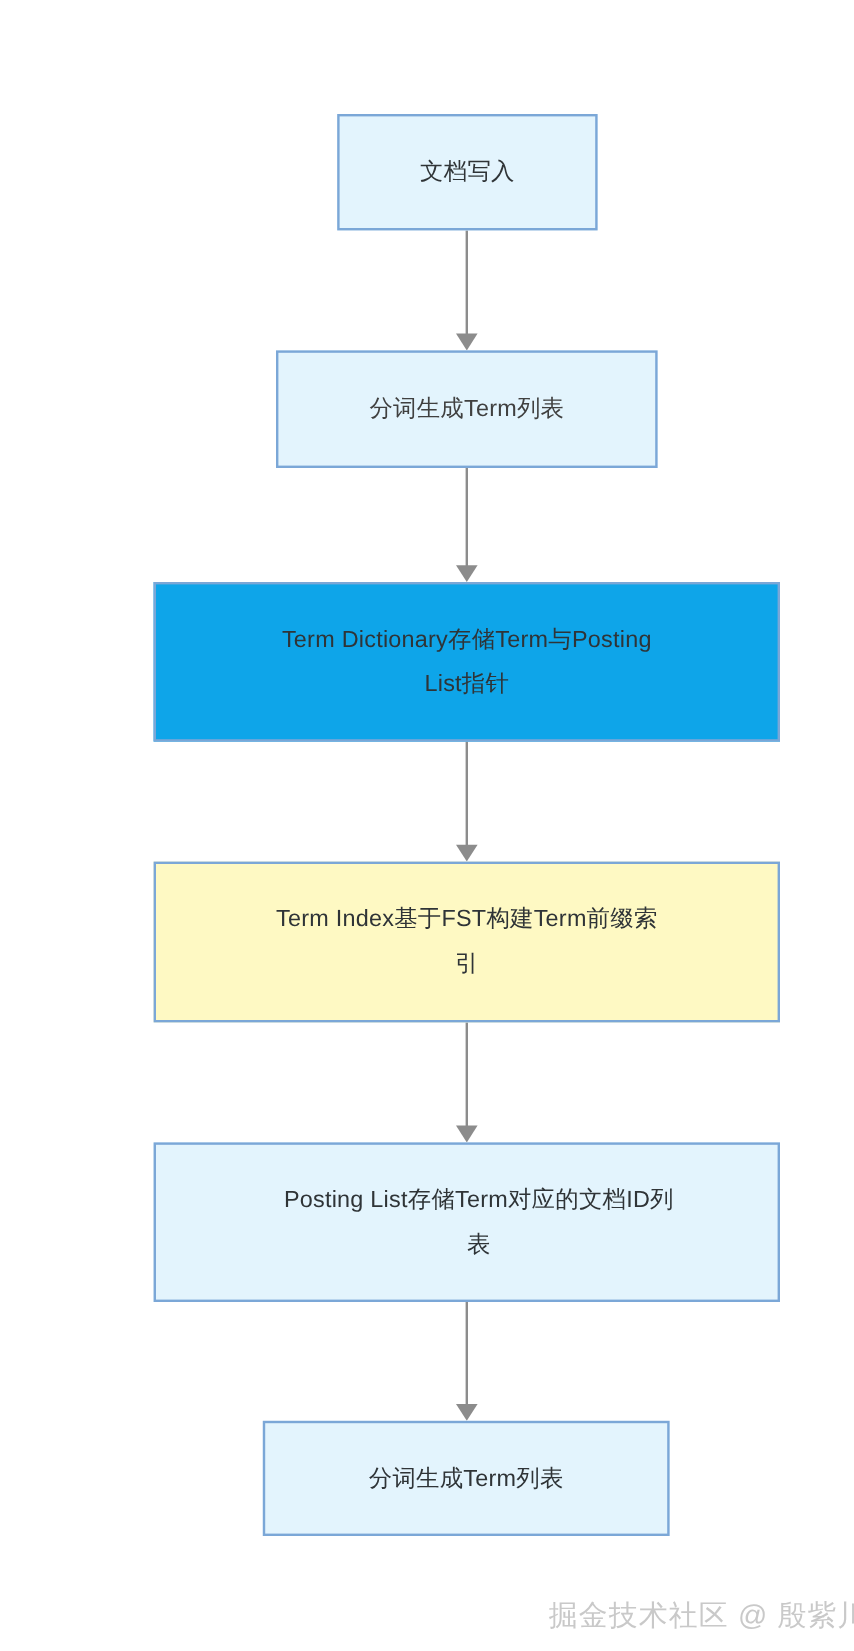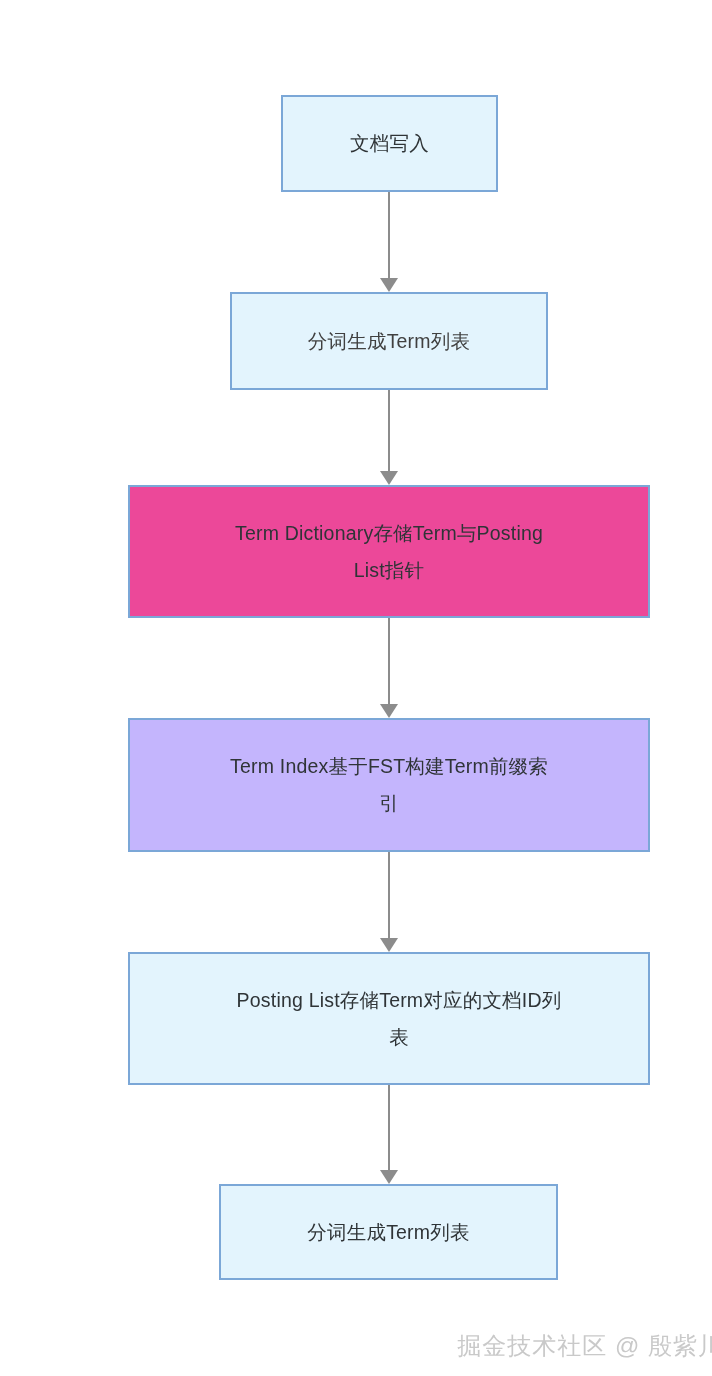--- a/index.html
+++ b/index.html
@@ -97,25 +97,25 @@
     <div class="edge" style="left: 343px; top: 1085px; height: 99px;">
       <div class="edge-line" style="height: 86px; background: rgb(140, 140, 140);"></div>
       <div class="edge-head" style="border-top-color: rgb(140, 140, 140);"></div>
     </div>
     <div class="node" style="left: 248px; top: 95px; width: 217px; height: 97px; background: rgb(227, 244, 253); border-color: rgb(123, 167, 215); color: rgb(47, 52, 55);">
       <span class="node-label">文档写入</span>
     </div>
     <div class="node" style="left: 197px; top: 292px; width: 318px; height: 98px; background: rgb(227, 244, 253); border-color: rgb(123, 167, 215); color: #404040;">
       <span class="node-label">分词生成Term列表</span>
     </div>
-    <div class="node" style="left: 95px; top: 485px; width: 522px; height: 133px; background: #ec4899; border-color: rgb(123, 167, 215); color: rgb(47, 52, 55);">
+    <div class="node" style="left: 95px; top: 485px; width: 522px; height: 133px; background: #0ea5e9; border-color: rgb(123, 167, 215); color: rgb(47, 52, 55);">
       <span class="node-label">Term Dictionary存储Term与Posting
 List指针</span>
     </div>
-    <div class="node" style="left: 95px; top: 718px; width: 522px; height: 134px; background: #c4b5fd; border-color: rgb(123, 167, 215); color: rgb(47, 52, 55);">
+    <div class="node" style="left: 95px; top: 718px; width: 522px; height: 134px; background: #fef9c3; border-color: rgb(123, 167, 215); color: rgb(47, 52, 55);">
       <span class="node-label">Term Index基于FST构建Term前缀索
 引</span>
     </div>
     <div class="node" style="left: 95px; top: 952px; width: 522px; height: 133px; background: rgb(227, 244, 253); border-color: rgb(123, 167, 215); color: rgb(47, 52, 55); padding-left: 34px;">
       <span class="node-label">Posting List存储Term对应的文档ID列
 表</span>
     </div>
     <div class="node" style="left: 186px; top: 1184px; width: 339px; height: 96px; background: rgb(227, 244, 253); border-color: rgb(123, 167, 215); color: rgb(47, 52, 55);">
       <span class="node-label">分词生成Term列表</span>
     </div>

